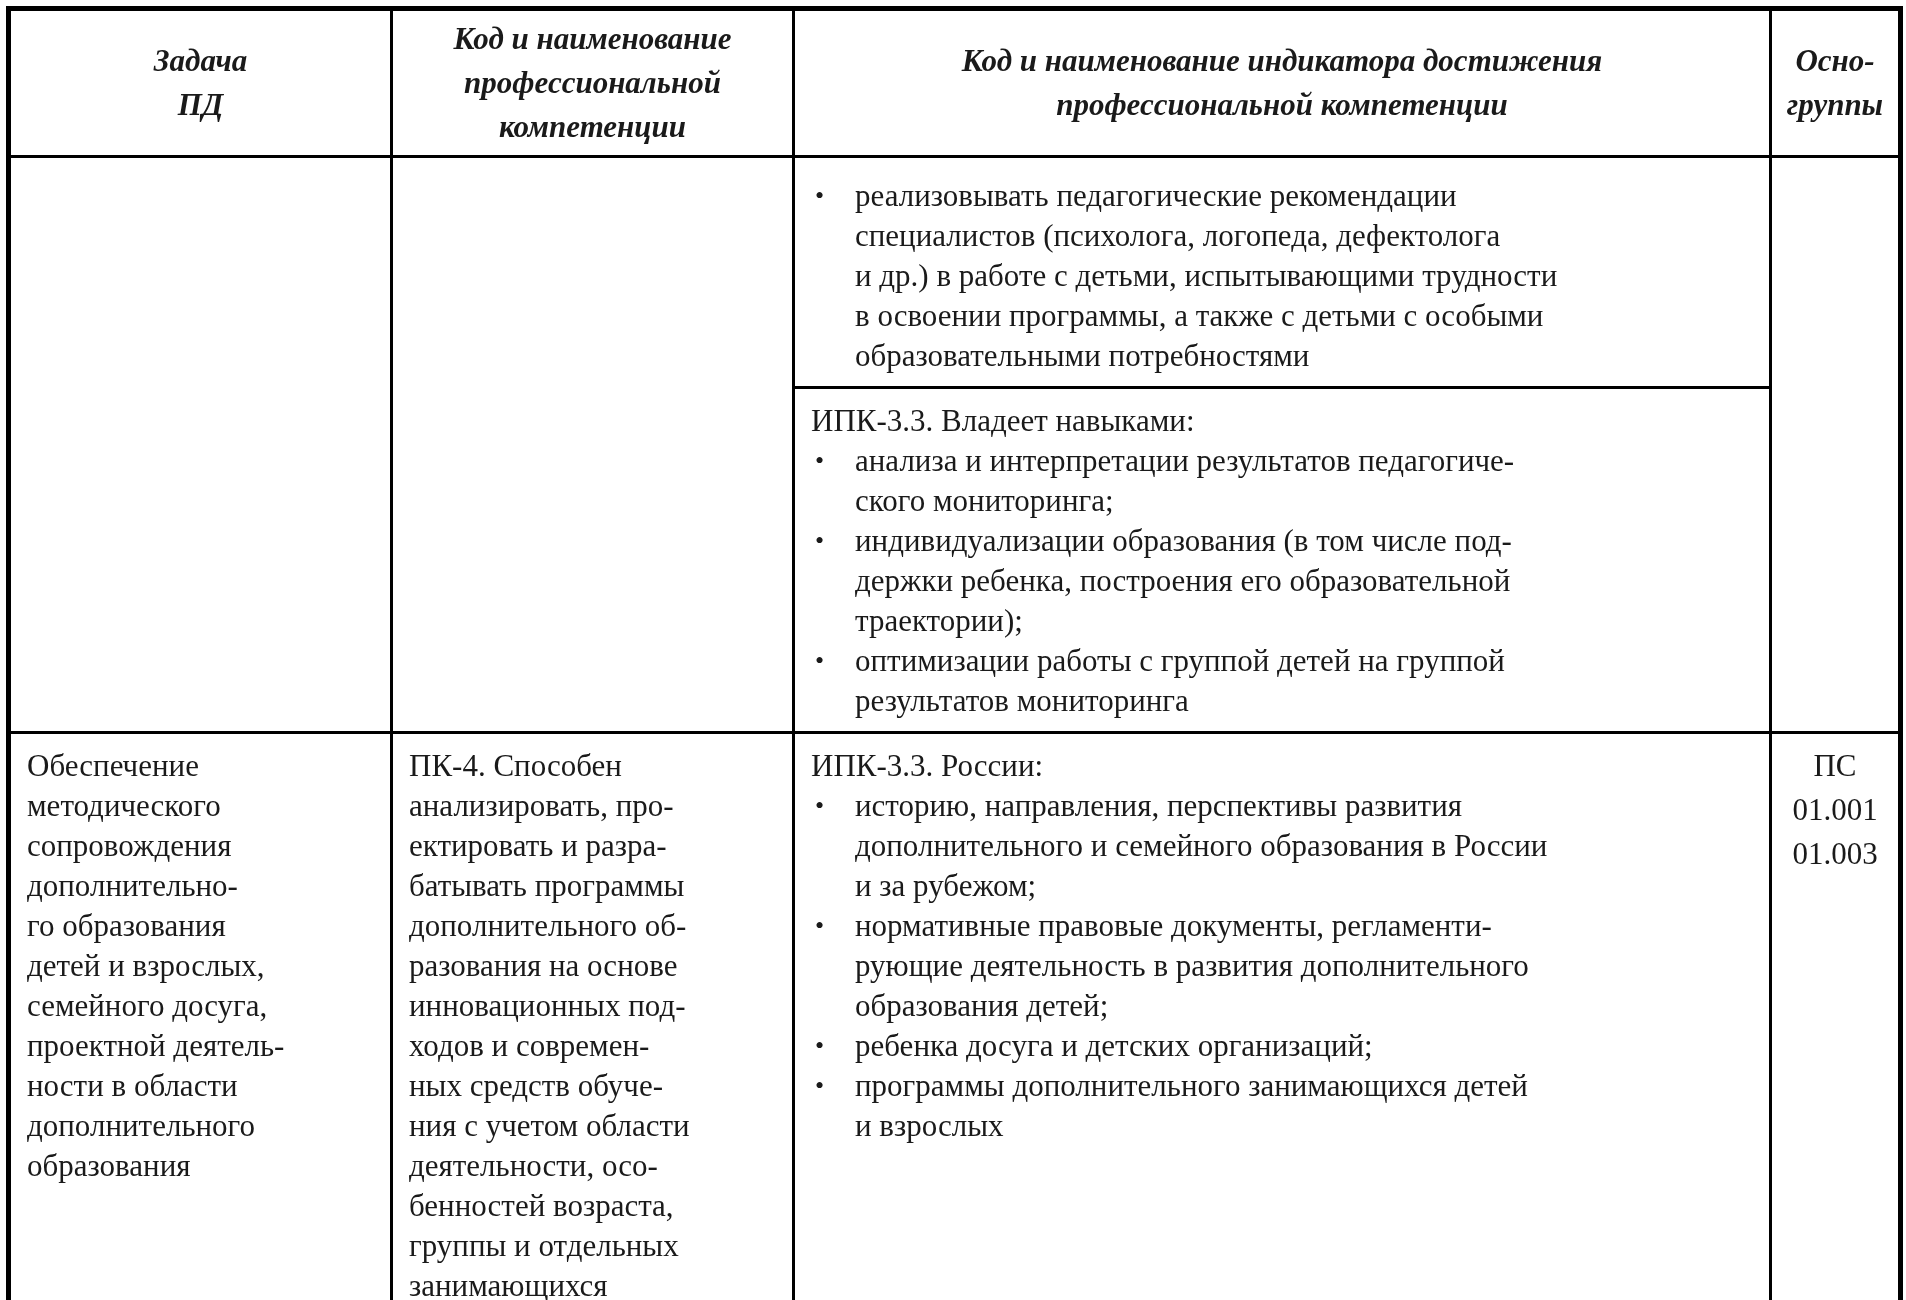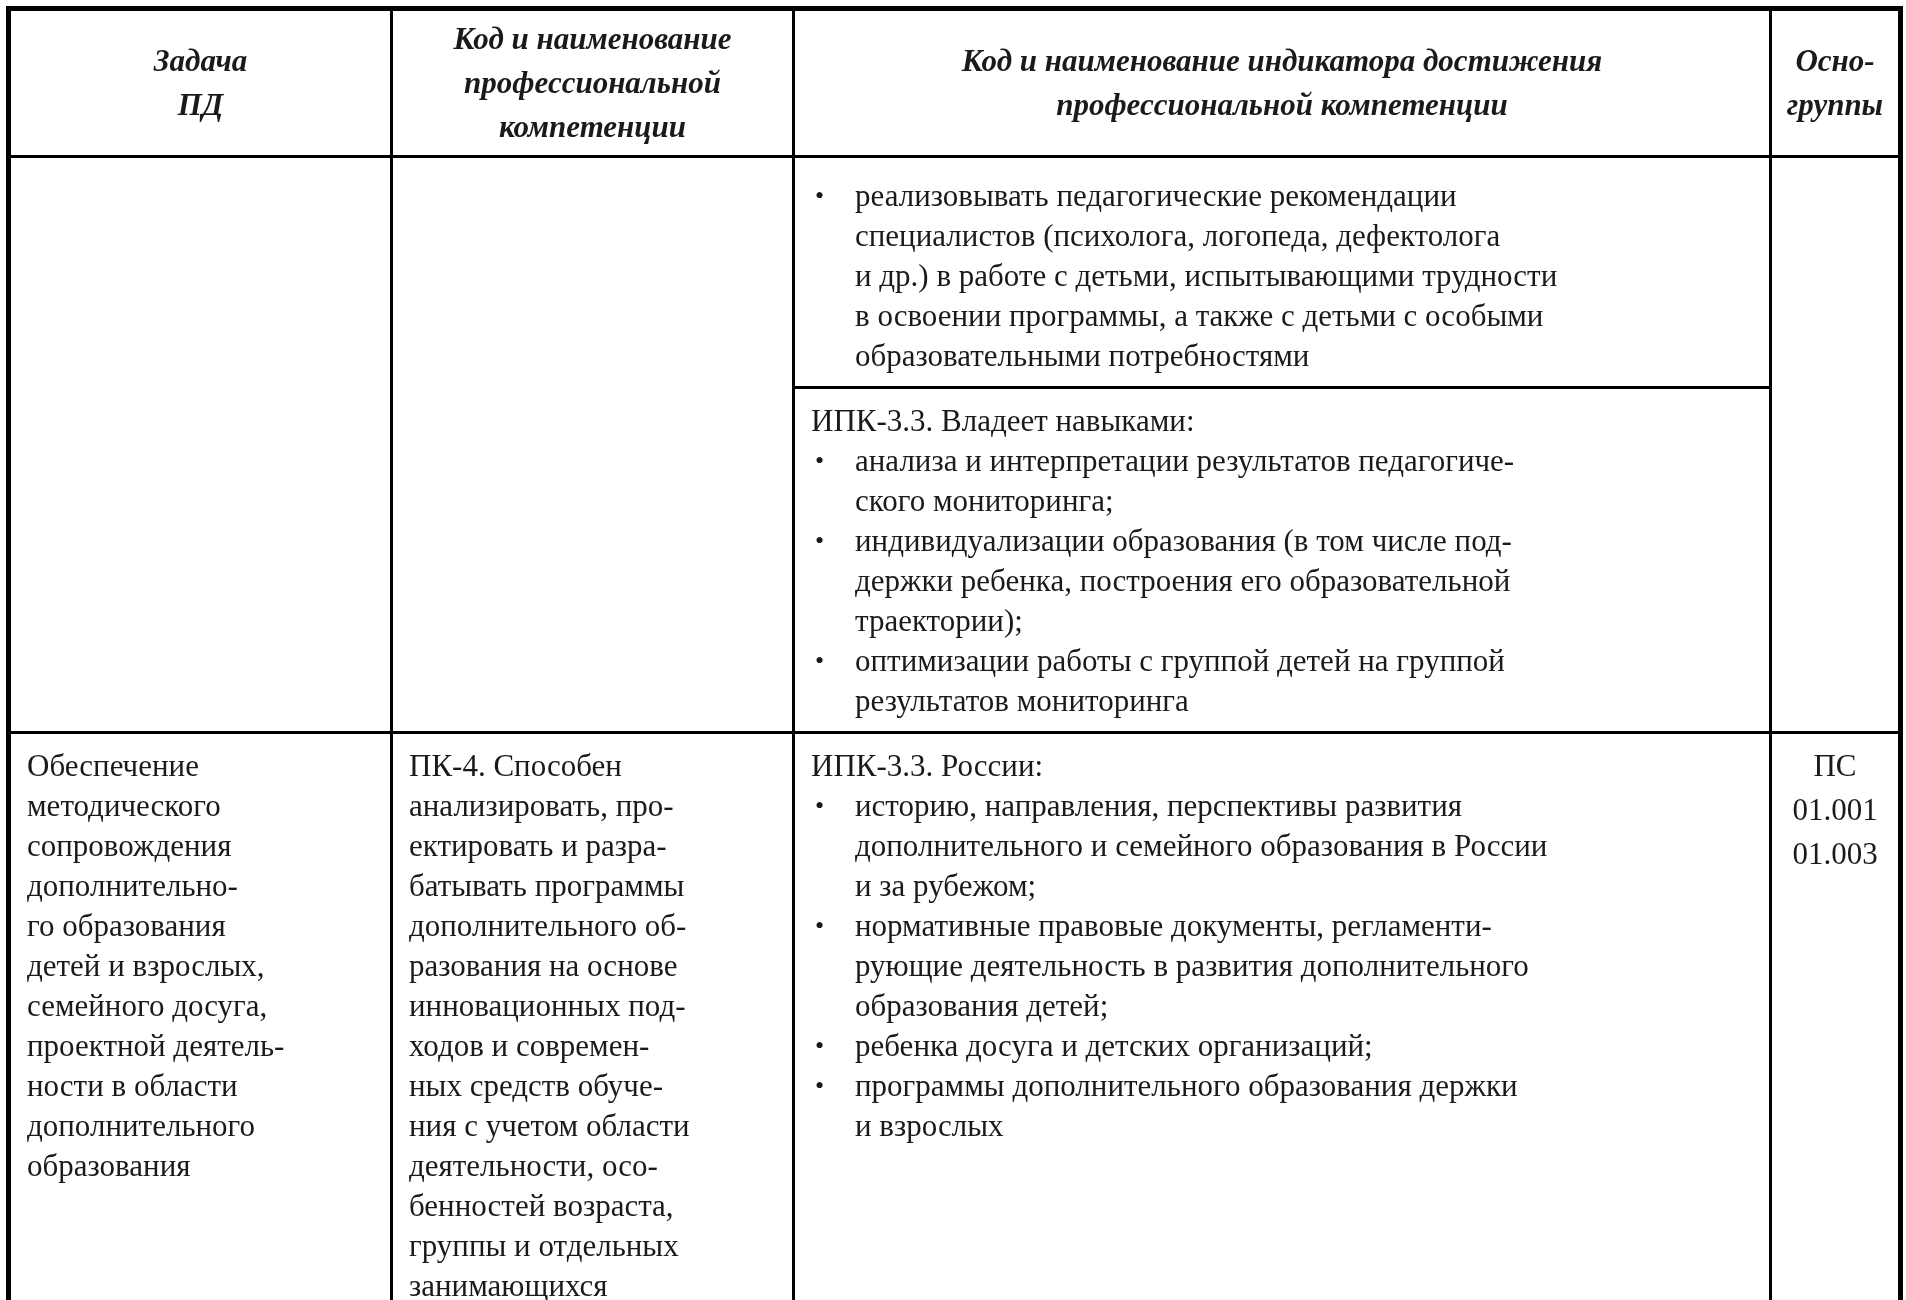--- a/index.html
+++ b/index.html
@@ -189,21 +189,21 @@
             <span class="btext pre">нормативные правовые документы, регламенти-
 рующие деятельность в развития дополнительного
 образования детей;</span>
           </div>
           <div class="bullet">
             <span class="dot">•</span>
             <span class="btext pre">ребенка досуга и детских организаций;</span>
           </div>
           <div class="bullet">
             <span class="dot">•</span>
-            <span class="btext pre">программы дополнительного образования держки
+            <span class="btext pre">программы дополнительного занимающихся детей
 и взрослых</span>
           </div>
         </td>
         <td class="basis-cell">
           <span class="pre">ПС
 01.001
 01.003</span>
         </td>
       </tr>
     </tbody>

